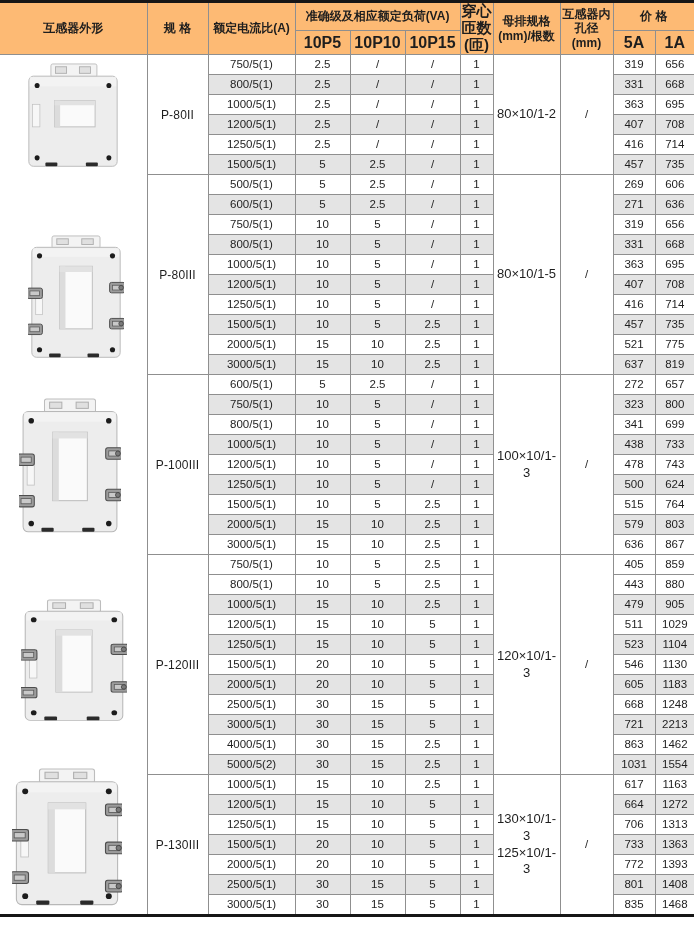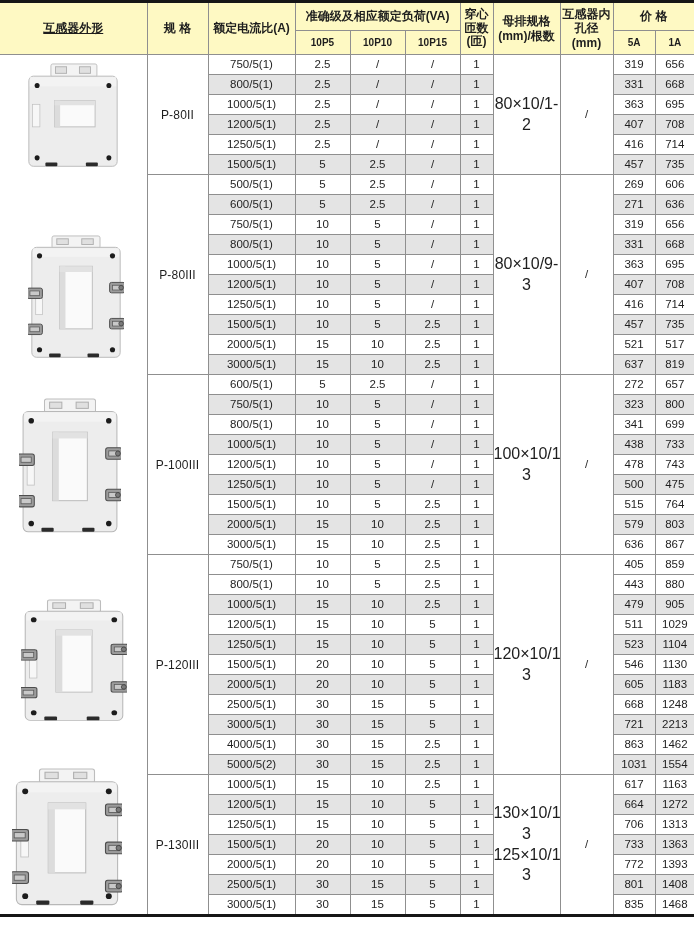--- a/index.html
+++ b/index.html
@@ -9,33 +9,33 @@
     color:#1e1e1e;-webkit-font-smoothing:antialiased;
   }
   table.catalog{
     width:694px;border-collapse:collapse;table-layout:fixed;
     border-top:3px solid #161616;border-bottom:3px solid #161616;
   }
   th,td{
     border:1px solid #8f8f8f;text-align:center;vertical-align:middle;
     padding:0;overflow:hidden;
   }
-  thead th{background:#fef9c3;font-weight:bold;font-size:12px;line-height:1.2;}
+  thead th{background:#fdba74;font-weight:bold;font-size:12px;line-height:1.2;}
   thead tr.h1 th{height:27px;}
-  thead tr.h2 th{height:23px;font-size:10px;margin-left:12px;}
-  th.small3{font-size:12px;line-height:1.12;}
+  thead tr.h2 th{height:23px;font-size:16px;margin-left:12px;}
+  th.small3{font-size:15px;line-height:1.12;}
   tbody td{font-size:11.5px;height:19px;line-height:1;background:#ffffff;}
   tbody td.alt{background:#e4e4e4;}
   td.spec-cell{font-size:12px;letter-spacing:0.2px;}
-  td.busbar-cell{font-size:16px;line-height:1.3;}
+  td.busbar-cell{font-size:13px;line-height:1.3;}
   td.img-cell{
     border-left:none;border-top:none;border-bottom:none;
     position:relative;background:#ffffff;
   }
-  th.no-left,td.no-left{border-left:none;text-decoration:underline;}
+  th.no-left,td.no-left{border-left:none;}
   th.no-right,td.no-right{border-right:none;}
   .photo{position:absolute;}
   .photo svg{display:block;}
 </style>
 </head>
 <body>
 
 <table class="catalog">
   <colgroup>
     <col style="width:147px">
@@ -319,21 +319,21 @@
         <td class="alt">457</td>
         <td class="alt no-right">735</td>
       </tr>
       <tr>
         <td class="spec-cell" rowspan="10">P-80III</td>
         <td>500/5(1)</td>
         <td>5</td>
         <td>2.5</td>
         <td>/</td>
         <td>1</td>
-        <td class="busbar-cell" rowspan="10"><span>80×10/9-3</span></td>
+        <td class="busbar-cell" rowspan="10"><span>80×10/1-5</span></td>
         <td rowspan="10">/</td>
         <td>269</td>
         <td class="no-right">606</td>
       </tr>
       <tr>
         <td class="alt">600/5(1)</td>
         <td class="alt">5</td>
         <td class="alt">2.5</td>
         <td class="alt">/</td>
         <td class="alt">1</td>
@@ -394,21 +394,21 @@
         <td class="alt">457</td>
         <td class="alt no-right">735</td>
       </tr>
       <tr>
         <td>2000/5(1)</td>
         <td>15</td>
         <td>10</td>
         <td>2.5</td>
         <td>1</td>
         <td>521</td>
-        <td class="no-right">517</td>
+        <td class="no-right">775</td>
       </tr>
       <tr>
         <td class="alt">3000/5(1)</td>
         <td class="alt">15</td>
         <td class="alt">10</td>
         <td class="alt">2.5</td>
         <td class="alt">1</td>
         <td class="alt">637</td>
         <td class="alt no-right">819</td>
       </tr>
@@ -460,21 +460,21 @@
         <td>478</td>
         <td class="no-right">743</td>
       </tr>
       <tr>
         <td class="alt">1250/5(1)</td>
         <td class="alt">10</td>
         <td class="alt">5</td>
         <td class="alt">/</td>
         <td class="alt">1</td>
         <td class="alt">500</td>
-        <td class="alt no-right">475</td>
+        <td class="alt no-right">624</td>
       </tr>
       <tr>
         <td>1500/5(1)</td>
         <td>10</td>
         <td>5</td>
         <td>2.5</td>
         <td>1</td>
         <td>515</td>
         <td class="no-right">764</td>
       </tr>

